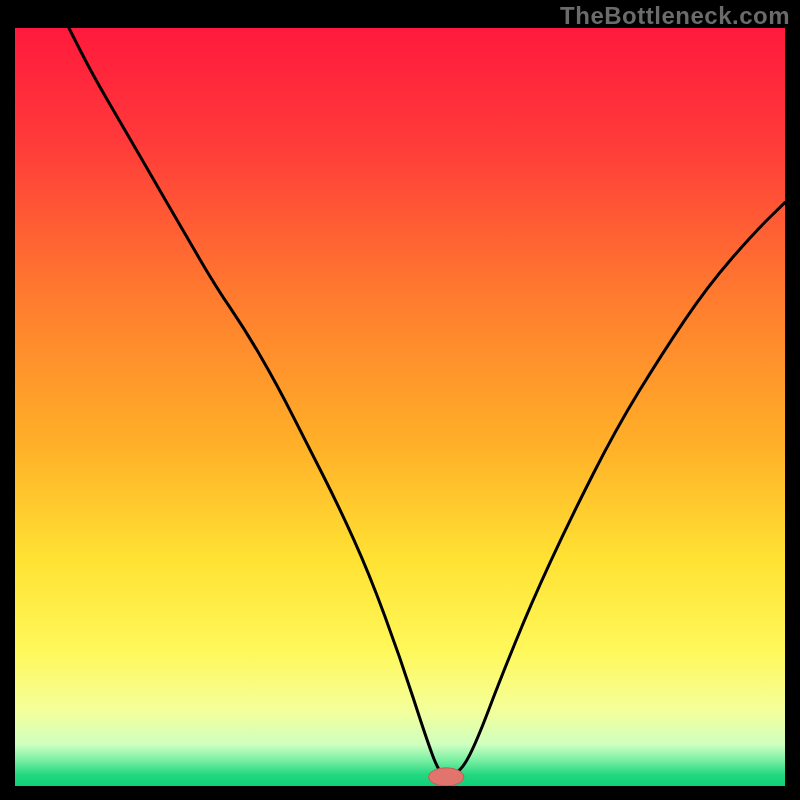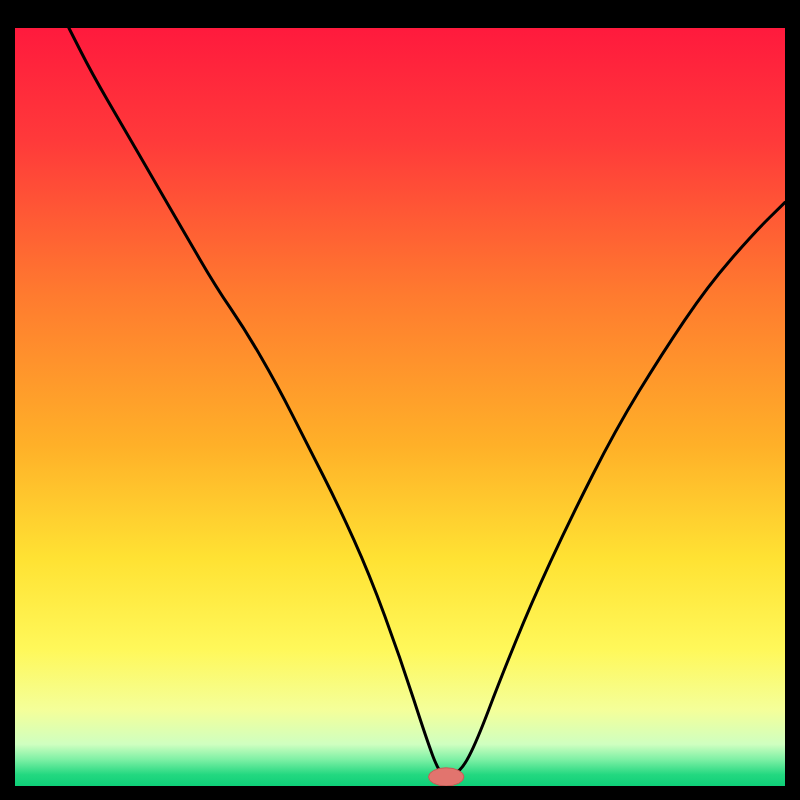--- a/index.html
+++ b/index.html
@@ -33,20 +33,21 @@
     top: 28px;
     width: 770px;
     height: 758px;
   }
   svg { display: block; }
 </style>
 </head>
 <body>
 
 <div class="frame">
+  <div class="watermark">TheBottleneck.com</div>
 
   <div class="plot">
     <svg id="chart-svg" width="770" height="758" viewBox="0 0 770 758">
       <defs>
         <linearGradient id="bg-grad" x1="0" y1="0" x2="0" y2="1">
             <stop offset="0%" stop-color="#ff1a3d"></stop>
             <stop offset="15%" stop-color="#ff3a3a"></stop>
             <stop offset="35%" stop-color="#ff7a2f"></stop>
             <stop offset="55.00000000000001%" stop-color="#ffb028"></stop>
             <stop offset="70%" stop-color="#ffe233"></stop>

